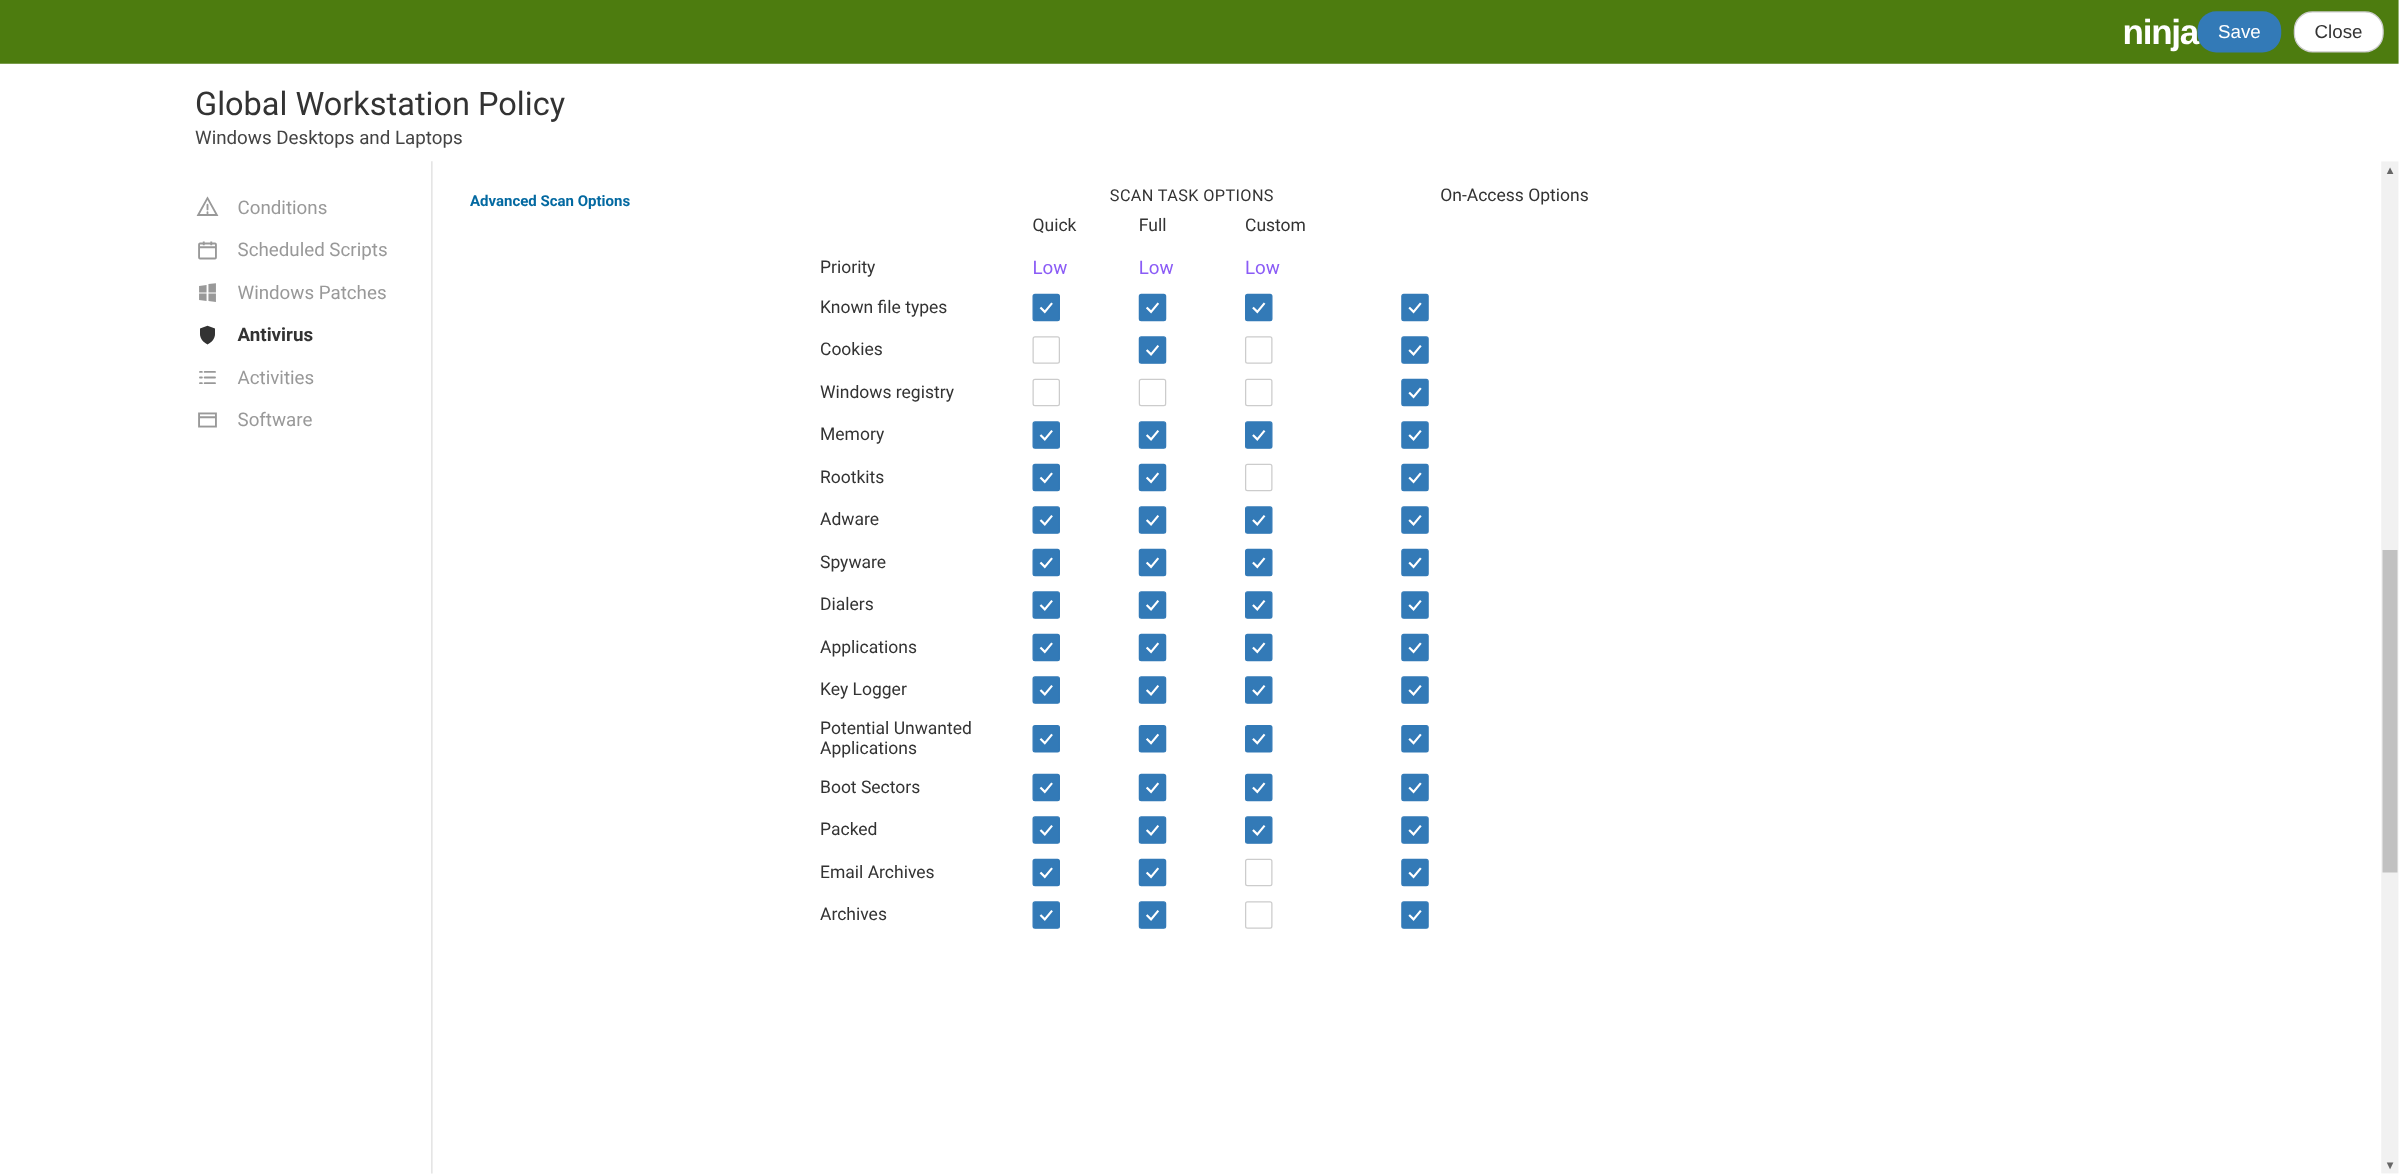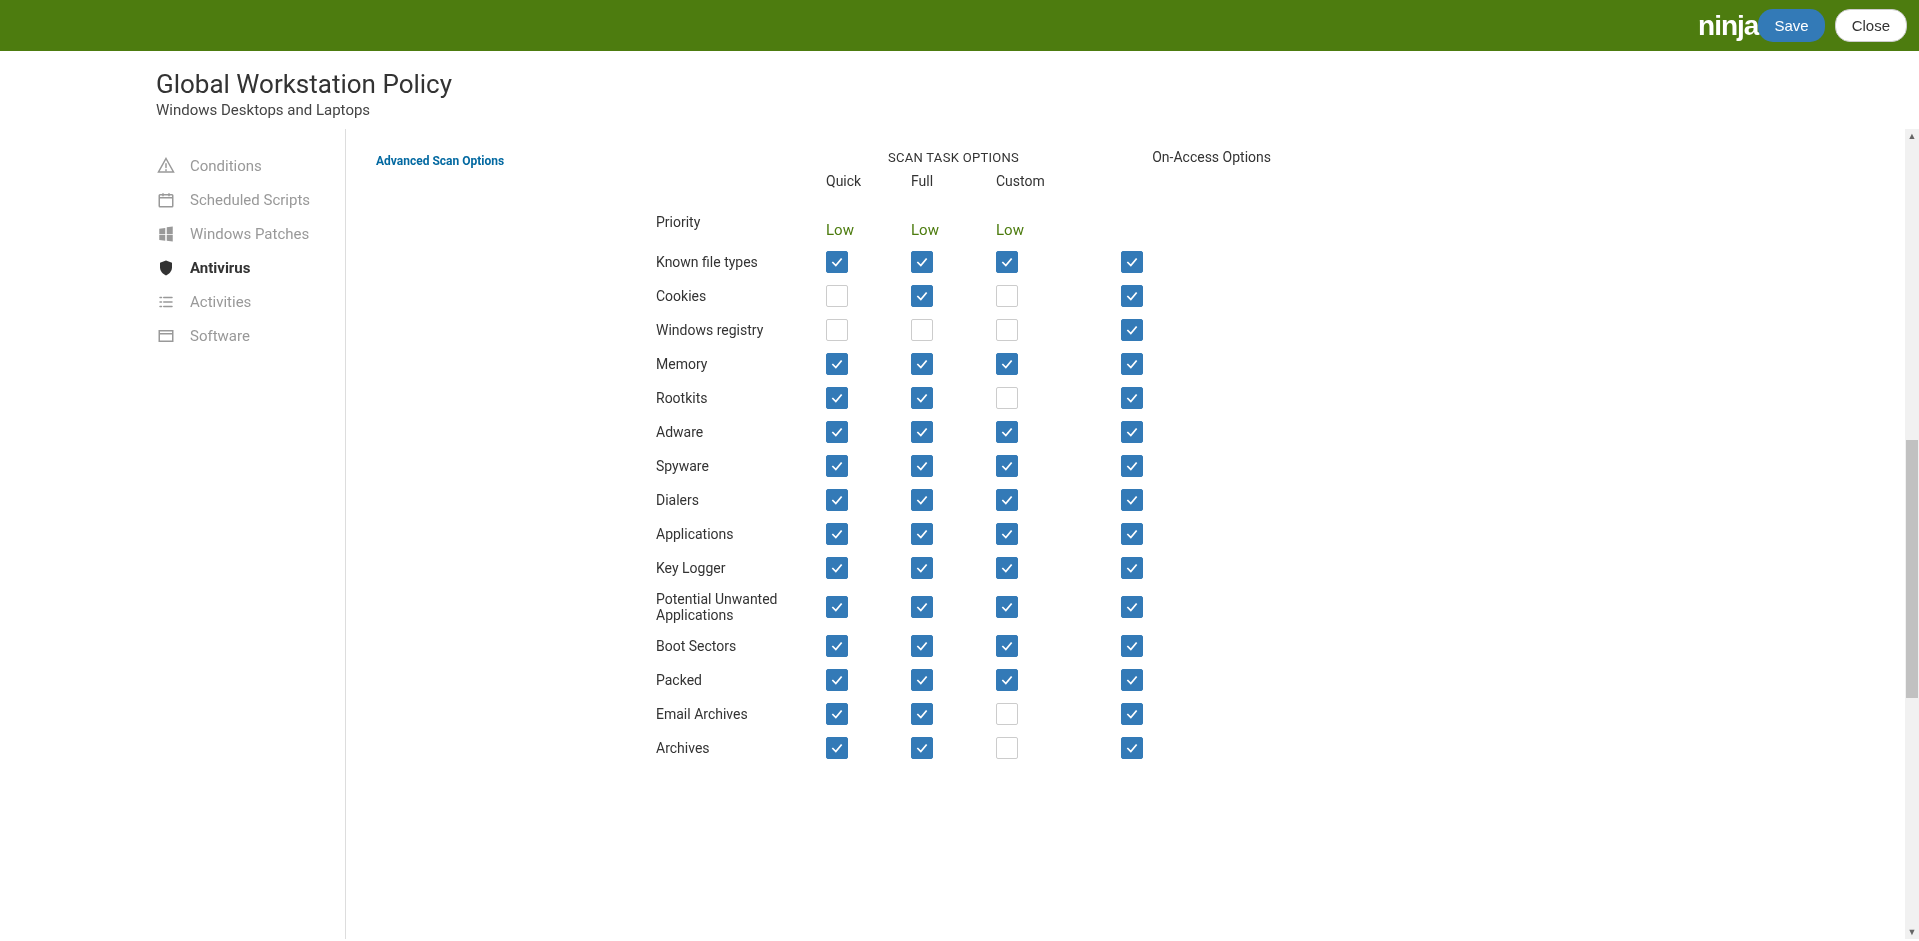--- a/index.html
+++ b/index.html
@@ -84,21 +84,21 @@
     display: grid;
     grid-template-columns: 280px 170px 85px 85px 85px 40px 150px;
     align-items: center;
   }
   .col-header { font-size:14px; color:#333; padding-bottom:8px; }
   .col-header.scan-task { text-align:center; grid-column: 3 / span 3; letter-spacing:0.3px; font-size:13px; }
   .col-header.on-access { grid-column: 7; font-size:14px;text-align:right; }
   .sub-header { font-size:14px; color:#333; padding-bottom:10px; }
   .row-label { font-size:14px; color:#333; padding: 6px 0; }
   .cell { display:flex; justify-content:flex-start; padding:6px 0; }
-  .link-val { color:#4d7c0f; font-size:15px; cursor:pointer;margin-top:16px; }
+  .link-val { color:#8b5cf6; font-size:15px; cursor:pointer; }
 
   .chk {
     width:22px; height:22px;
     border:1px solid #ccc;
     border-radius:2px;
     display:flex; align-items:center; justify-content:center;
     cursor:pointer;
     background:#fff;
   }
   .chk.checked { background:#337ab7; border-color:#337ab7; }

